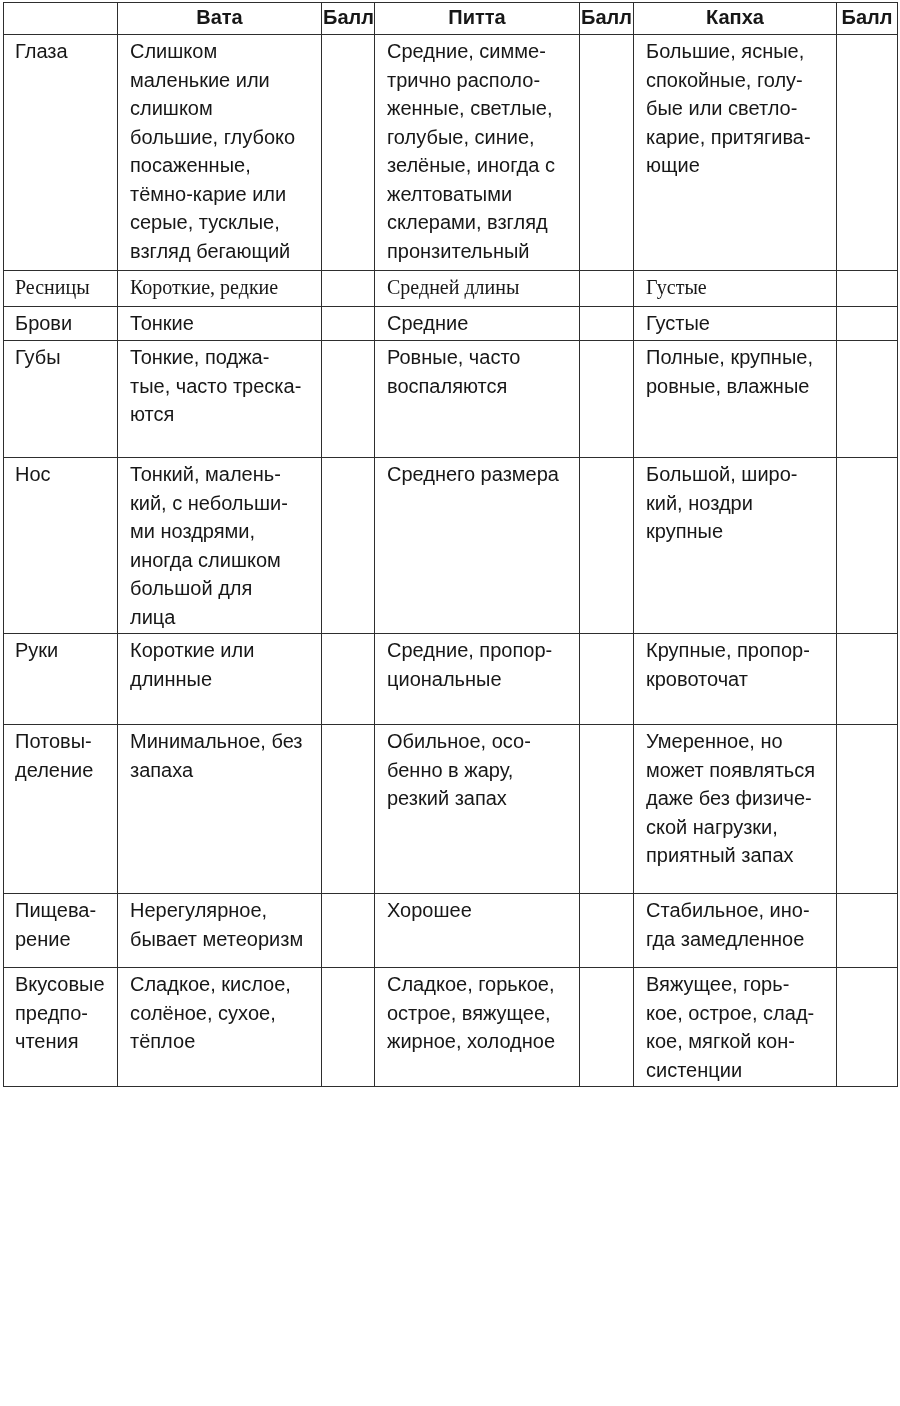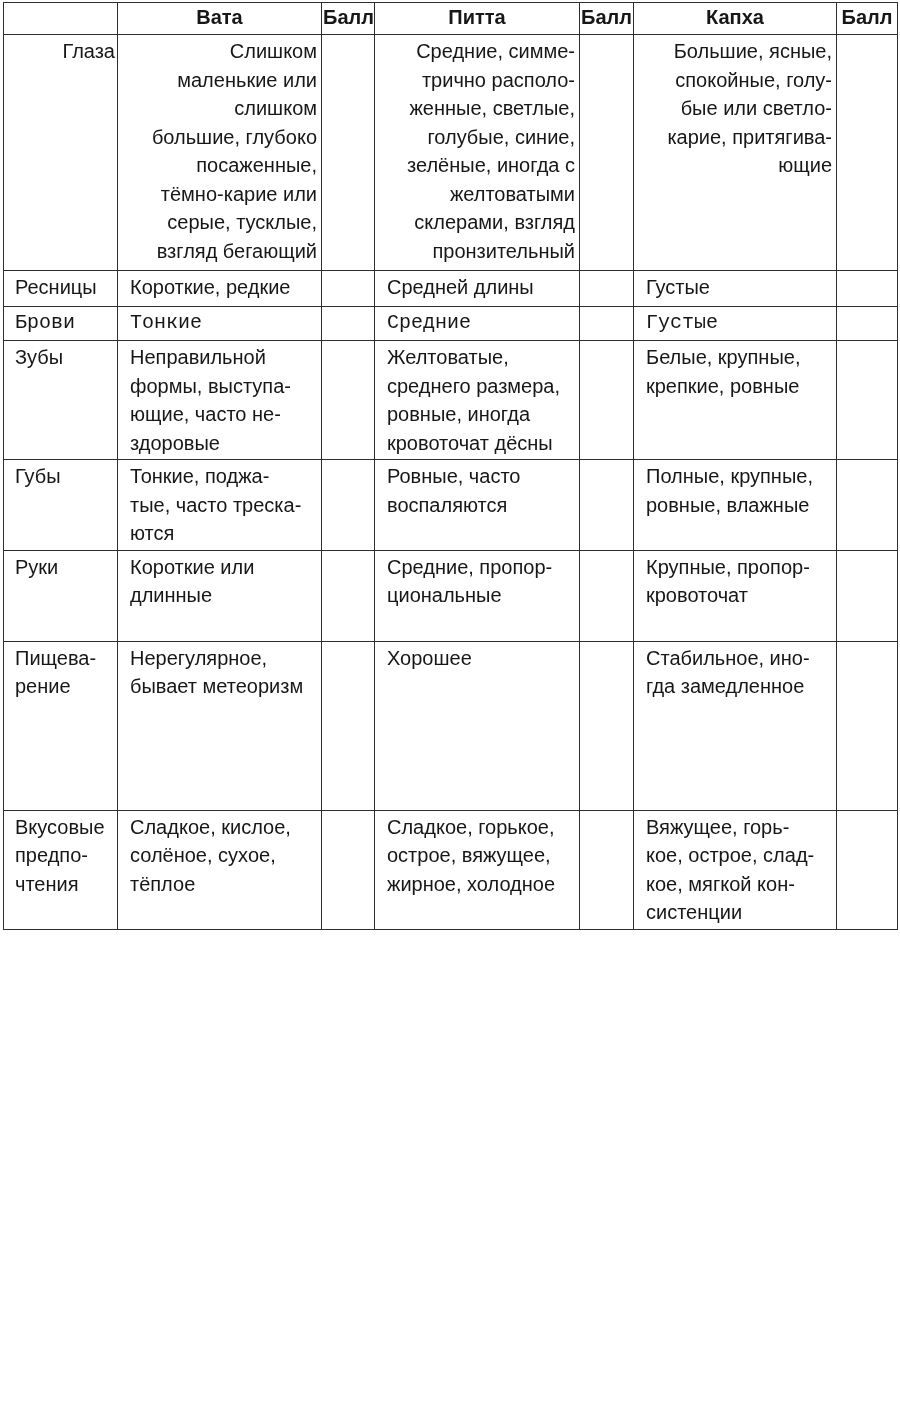--- a/index.html
+++ b/index.html
@@ -31,23 +31,23 @@
   }
   .dosha td {
     font-size: 20px;
     line-height: 28.5px;
     white-space: pre-line;
   }
   .c-label { padding: 2px 2px 2px 11px; }
   .c-text  { padding: 2px 4px 2px 12px; }
   .c-score { padding: 0; }
   thead tr { height: 32px; }
-  tbody tr:nth-child(1)  { height: 236px; text-align: right; }
-  tbody tr:nth-child(2)  { height: 36px; }
-  tbody tr:nth-child(3)  { height: 34px; font-family: Liberation Mono, monospace; }
+  tbody tr:nth-child(1)  { height: 236px; }
+  tbody tr:nth-child(2)  { height: 36px; font-family: Liberation Serif, serif; }
+  tbody tr:nth-child(3)  { height: 34px; }
   tbody tr:nth-child(4)  { height: 117px; }
   tbody tr:nth-child(5)  { height: 37px; }
   tbody tr:nth-child(6)  { height: 91px; }
   tbody tr:nth-child(7)  { height: 169px; }
   tbody tr:nth-child(8)  { height: 74px; }
   tbody tr:nth-child(9)  { height: 114px; }
   tbody tr:nth-child(10) { height: 147px; }
   tbody tr:nth-child(11) { height: 123px; }
   tbody tr:nth-child(12) { height: 65px; }
   tbody tr:nth-child(13) { height: 116px; }
@@ -117,58 +117,75 @@
       <tr>
         <td class="c-label">Брови</td>
         <td class="c-text">Тонкие</td>
         <td class="c-score"></td>
         <td class="c-text">Средние</td>
         <td class="c-score"></td>
         <td class="c-text">Густые</td>
         <td class="c-score"></td>
       </tr>
       <tr>
-        <td class="c-label">Зубы</td>
-        <td class="c-text">Неправильной
-формы, выступа-
-ющие, часто не-
-здоровые</td>
-        <td class="c-score"></td>
-        <td class="c-text">Желтоватые,
-среднего размера,
-ровные, иногда
-кровоточат дёсны</td>
-        <td class="c-score"></td>
-        <td class="c-text">Белые, крупные,
-крепкие, ровные</td>
-        <td class="c-score"></td>
-      </tr>
-      <tr>
         <td class="c-label">Губы</td>
         <td class="c-text">Тонкие, поджа-
 тые, часто треска-
 ются</td>
         <td class="c-score"></td>
         <td class="c-text">Ровные, часто
 воспаляются</td>
         <td class="c-score"></td>
         <td class="c-text">Полные, крупные,
 ровные, влажные</td>
         <td class="c-score"></td>
       </tr>
       <tr>
+        <td class="c-label">Нос</td>
+        <td class="c-text">Тонкий, малень-
+кий, с небольши-
+ми ноздрями,
+иногда слишком
+большой для
+лица</td>
+        <td class="c-score"></td>
+        <td class="c-text">Среднего размера</td>
+        <td class="c-score"></td>
+        <td class="c-text">Большой, широ-
+кий, ноздри
+крупные</td>
+        <td class="c-score"></td>
+      </tr>
+      <tr>
         <td class="c-label">Руки</td>
         <td class="c-text">Короткие или
 длинные</td>
         <td class="c-score"></td>
         <td class="c-text">Средние, пропор-
 циональные</td>
         <td class="c-score"></td>
         <td class="c-text">Крупные, пропор-
 кровоточат</td>
+        <td class="c-score"></td>
+      </tr>
+      <tr>
+        <td class="c-label">Потовы-
+деление</td>
+        <td class="c-text">Минимальное, без
+запаха</td>
+        <td class="c-score"></td>
+        <td class="c-text">Обильное, осо-
+бенно в жару,
+резкий запах</td>
+        <td class="c-score"></td>
+        <td class="c-text">Умеренное, но
+может появляться
+даже без физиче-
+ской нагрузки,
+приятный запах</td>
         <td class="c-score"></td>
       </tr>
       <tr>
         <td class="c-label">Пищева-
 рение</td>
         <td class="c-text">Нерегулярное,
 бывает метеоризм</td>
         <td class="c-score"></td>
         <td class="c-text">Хорошее</td>
         <td class="c-score"></td>

